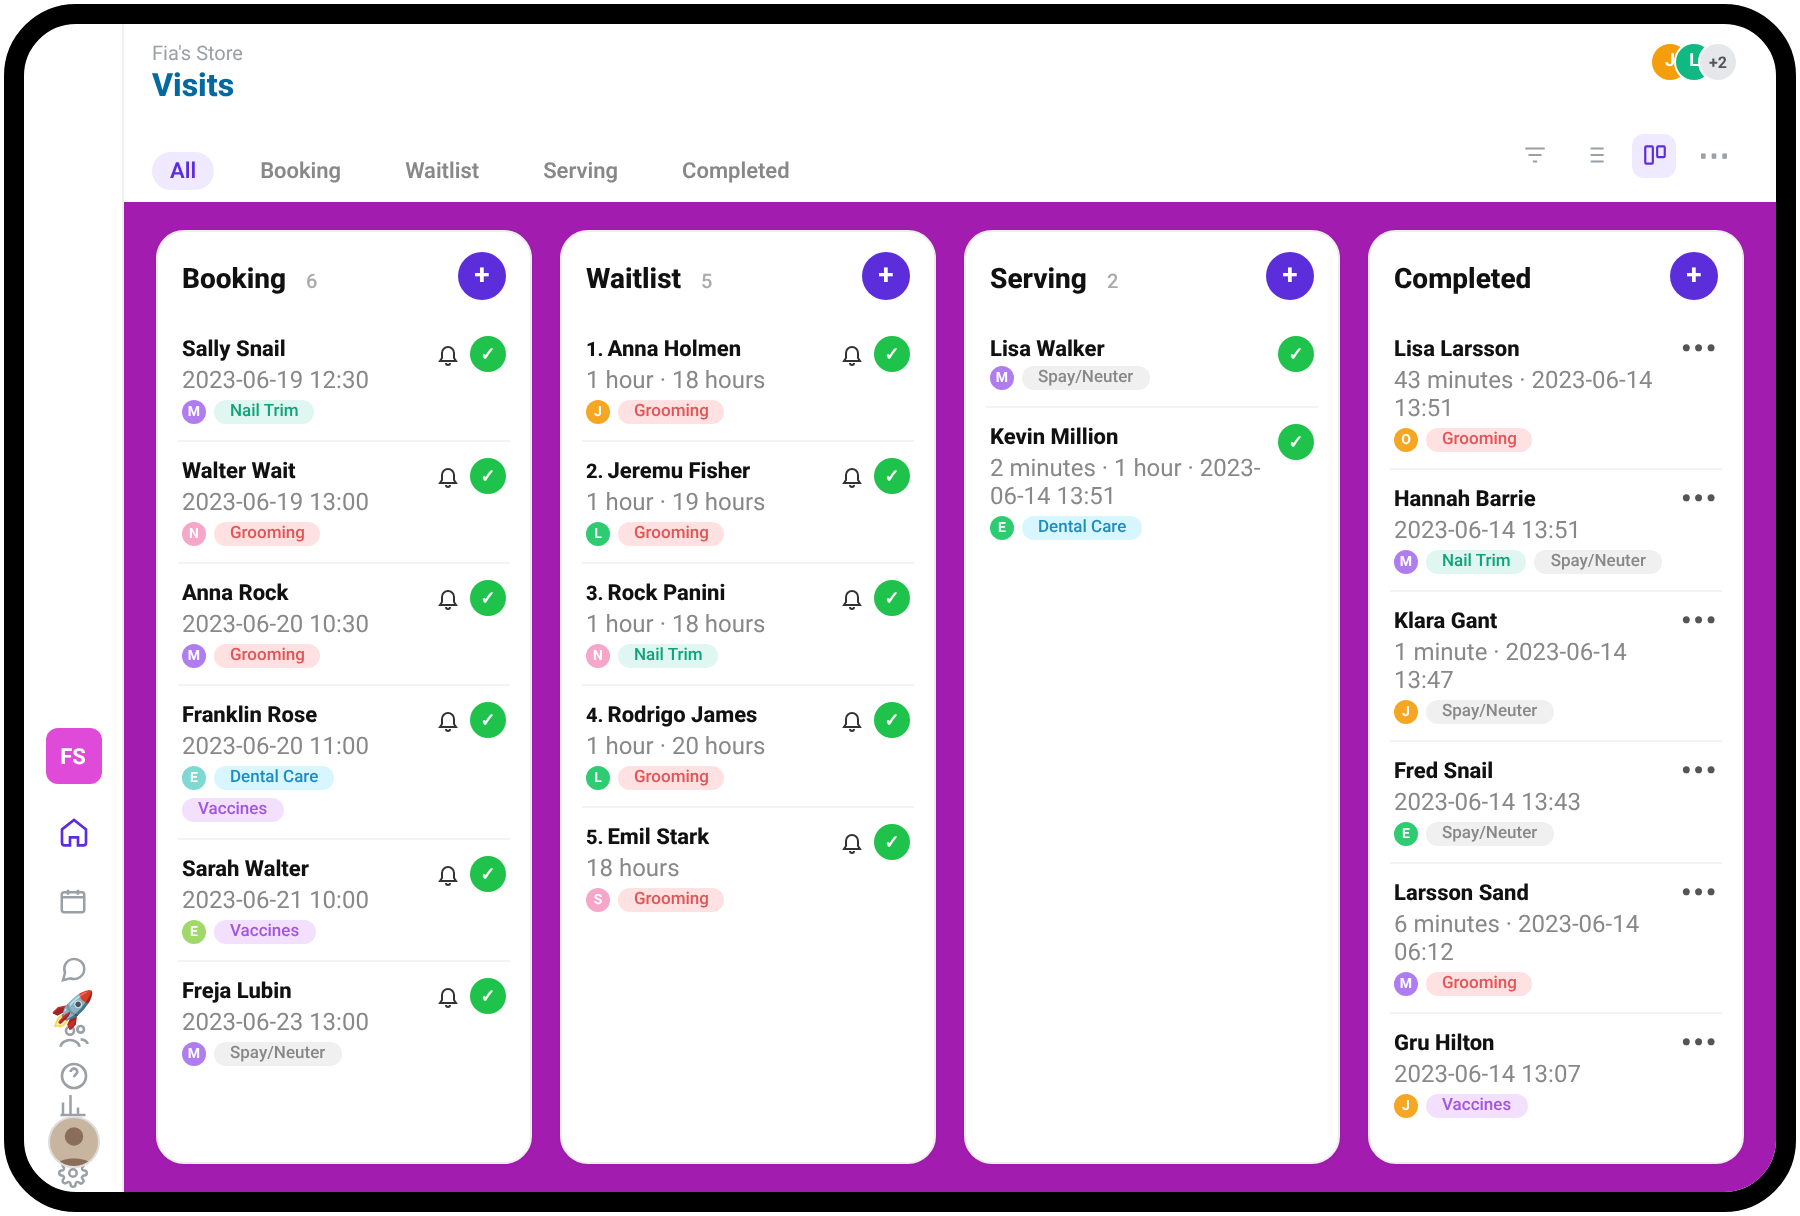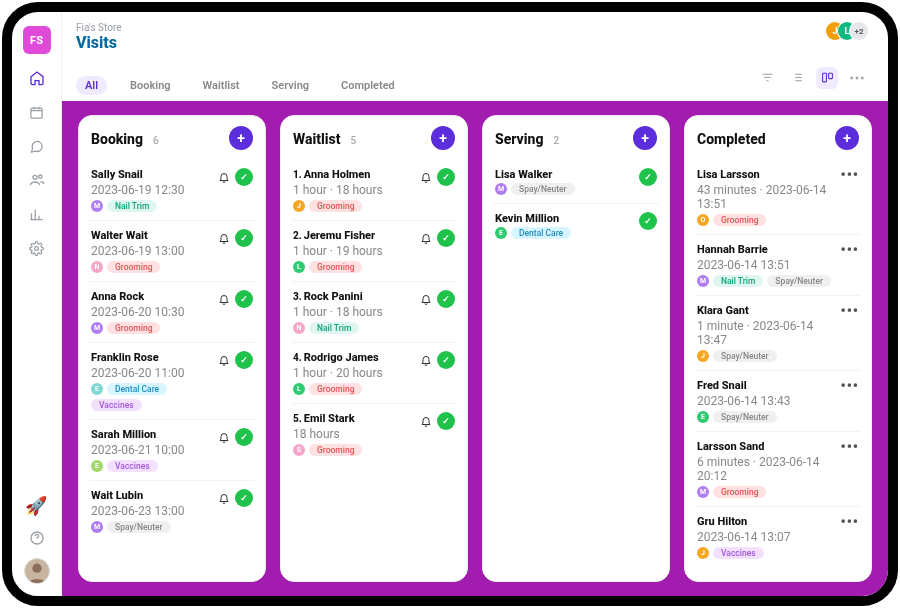--- a/index.html
+++ b/index.html
@@ -11,21 +11,21 @@
   }
   .device {
     width: 896px; height: 604px; border: 10px solid #000; border-radius: 36px;
     background: #fff; position: relative; overflow: hidden;
   }
   .screen { position: absolute; inset: 0; display: flex; }
 
   .sidebar {
     width: 50px; flex: 0 0 50px; display: flex; flex-direction: column;
     align-items: center; padding-top: 14px; gap: 14px;
-    border-right: 1px solid #f0f0f0; position: relative;
+    border-right: 1px solid #f0f0f0; position: relative; justify-content: flex-end;
   }
   .store-badge {
     width: 28px; height: 28px; border-radius: 6px; background: #e04ad9;
     color: #fff; font-size: 11px; font-weight: 700; display: flex;
     align-items: center; justify-content: center;
   }
   .sb-icon {
     width: 20px; height: 20px; display: flex; align-items: center; justify-content: center;
     color: #9aa0a6; cursor: pointer;
   }
@@ -301,39 +301,39 @@
                   <span class="ic-bell">
                     <svg width="12" height="12" viewBox="0 0 24 24" fill="none" stroke="currentColor" stroke-width="2">
                       <path d="M18 16v-5a6 6 0 10-12 0v5l-2 3h16zM10 21a2 2 0 004 0"></path>
                     </svg>
                   </span>
                <span class="ic-check">✓</span>
                 </div>
               </div>
               <div class="card">
       <div class="c-left">
-        <div class="c-name"><span>Sarah Million</span></div>
+        <div class="c-name"><span>Sarah Walter</span></div>
         <div class="c-meta">2023-06-21 10:00</div>
         <div class="tags">
           <span class="dot" style="background:#a0d96a">E</span>
           <span class="chip" style="background:#f3e0ff;color:#a256d9">Vaccines</span>
         </div>
       </div>
       <div class="c-right">
                   <span class="ic-bell">
                     <svg width="12" height="12" viewBox="0 0 24 24" fill="none" stroke="currentColor" stroke-width="2">
                       <path d="M18 16v-5a6 6 0 10-12 0v5l-2 3h16zM10 21a2 2 0 004 0"></path>
                     </svg>
                   </span>
                <span class="ic-check">✓</span>
                 </div>
               </div>
               <div class="card">
       <div class="c-left">
-        <div class="c-name"><span>Wait Lubin</span></div>
+        <div class="c-name"><span>Freja Lubin</span></div>
         <div class="c-meta">2023-06-23 13:00</div>
         <div class="tags">
           <span class="dot" style="background:#b07df0">M</span>
           <span class="chip" style="background:#f0f0f0;color:#888">Spay/Neuter</span>
         </div>
       </div>
       <div class="c-right">
                   <span class="ic-bell">
                     <svg width="12" height="12" viewBox="0 0 24 24" fill="none" stroke="currentColor" stroke-width="2">
                       <path d="M18 16v-5a6 6 0 10-12 0v5l-2 3h16zM10 21a2 2 0 004 0"></path>
@@ -462,20 +462,21 @@
           <span class="chip" style="background:#f0f0f0;color:#888">Spay/Neuter</span>
         </div>
       </div>
       <div class="c-right">
                   <span class="ic-check">✓</span>
                 </div>
               </div>
               <div class="card">
       <div class="c-left">
         <div class="c-name"><span>Kevin Million</span></div>
+        <div class="c-meta">2 minutes · 1 hour · 2023-06-14 13:51</div>
         <div class="tags">
           <span class="dot" style="background:#2ecc71">E</span>
           <span class="chip" style="background:#d8f6ff;color:#1f8cc0">Dental Care</span>
         </div>
       </div>
       <div class="c-right">
                   <span class="ic-check">✓</span>
                 </div>
               </div>
             </div>
@@ -538,21 +539,21 @@
           <span class="chip" style="background:#f0f0f0;color:#888">Spay/Neuter</span>
         </div>
       </div>
       <div class="c-right">
                   <span class="ic-more">•••</span>
                 </div>
               </div>
               <div class="card">
       <div class="c-left">
         <div class="c-name"><span>Larsson Sand</span></div>
-        <div class="c-meta">6 minutes · 2023-06-14 20:12</div>
+        <div class="c-meta">6 minutes · 2023-06-14 06:12</div>
         <div class="tags">
           <span class="dot" style="background:#b07df0">M</span>
           <span class="chip" style="background:#ffe1e1;color:#e05555">Grooming</span>
         </div>
       </div>
       <div class="c-right">
                   <span class="ic-more">•••</span>
                 </div>
               </div>
               <div class="card">

